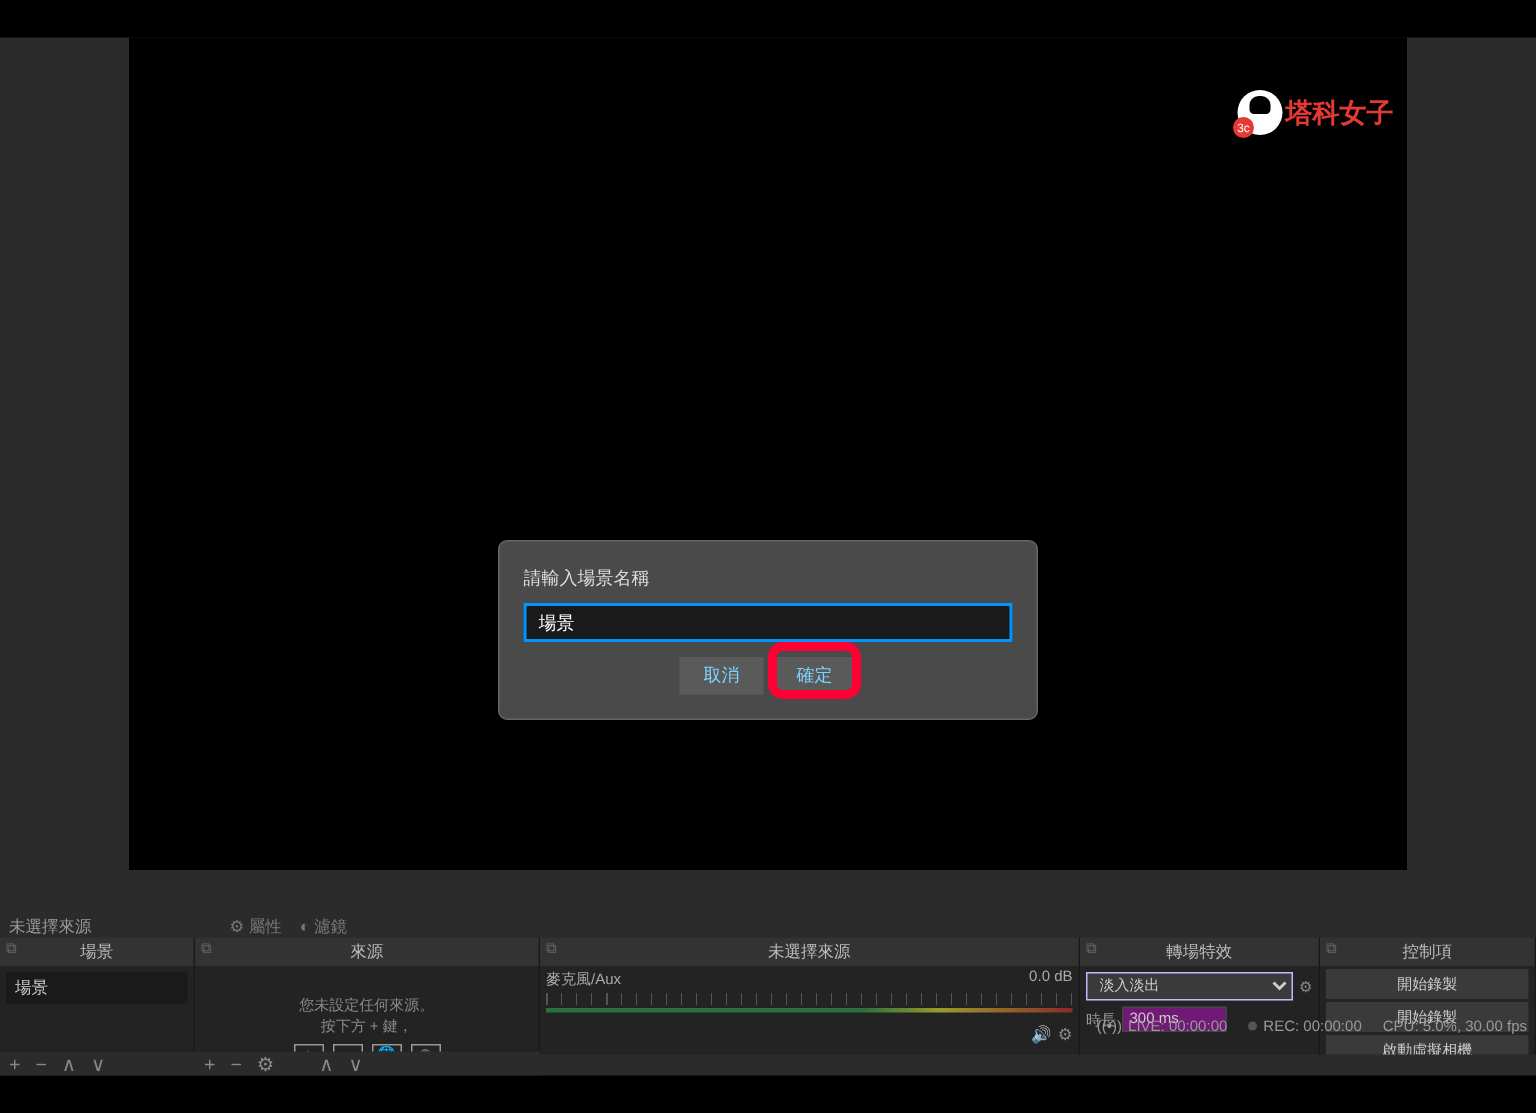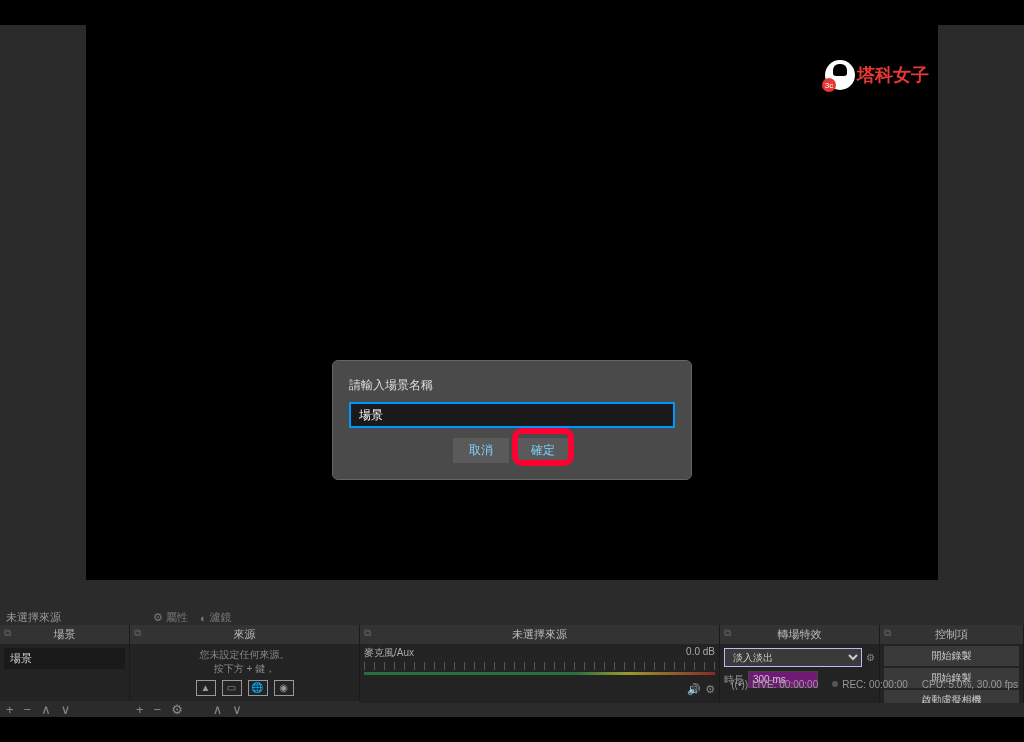--- a/index.html
+++ b/index.html
@@ -193,21 +193,21 @@
 .scene-item {
   background: #1a1a1a;
   padding: 3px 6px;
   color: #ccc;
 }
 .sources-empty {
   text-align: center;
   color: #888;
   font-size: 10px;
   line-height: 1.4;
-  padding-top: 4px;
+  padding-top: 20px;
 }
 .sources-icons {
   display: flex;
   justify-content: center;
   gap: 6px;
   margin-top: 4px;
 }
 .src-icon {
   width: 20px;
   height: 16px;

